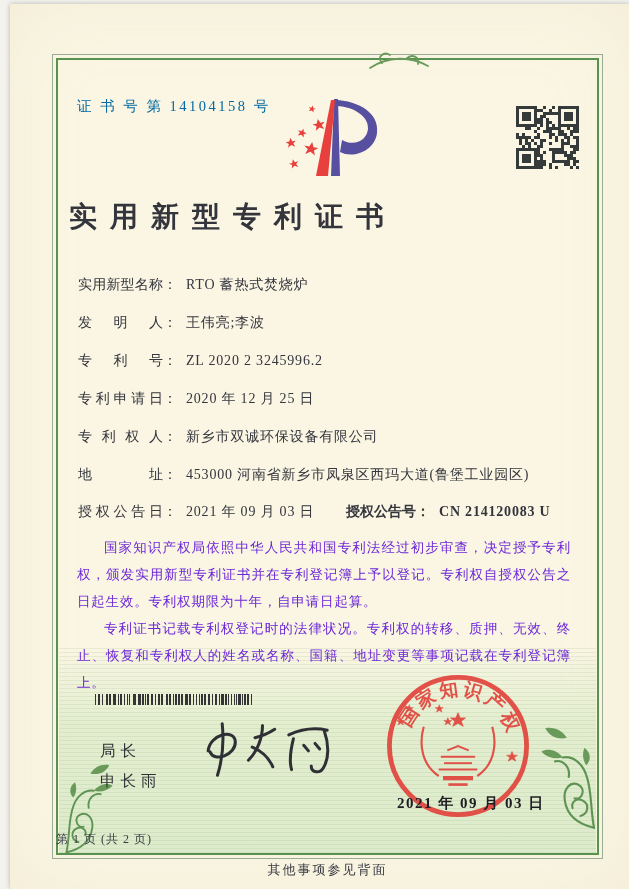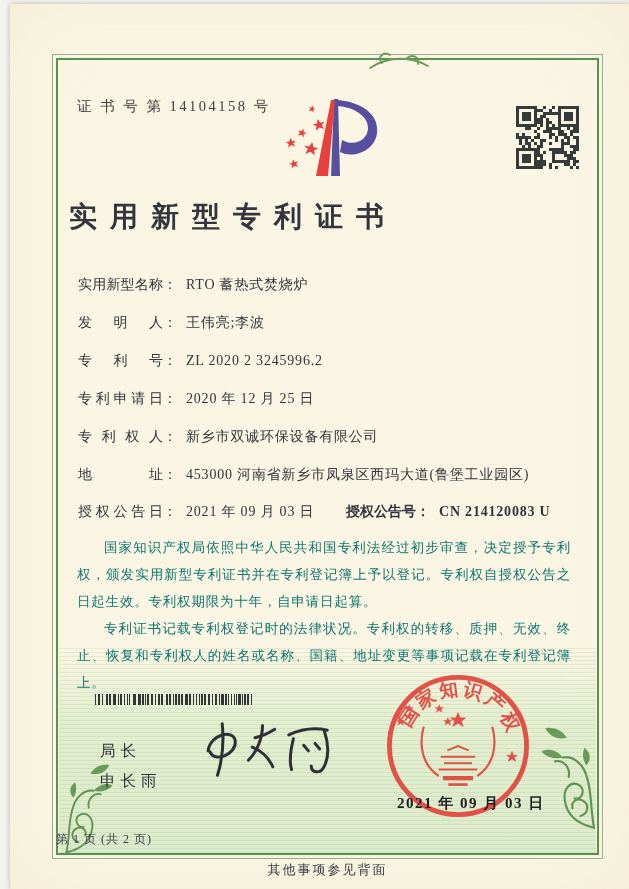--- a/index.html
+++ b/index.html
@@ -7,31 +7,31 @@
        font-family:"Liberation Serif","DejaVu Serif",serif;}
   .page{position:absolute;left:10px;top:4px;width:619px;height:885px;background:#faf6e3;
         box-shadow:0 0 5px rgba(0,0,0,.25), inset 0 0 80px rgba(205,185,130,.12);}
   .frame{position:absolute;left:56px;top:58px;width:543px;height:797px;box-sizing:border-box;
          border:2.5px solid #57924e;}
   .frame::before{content:"";position:absolute;inset:-6px;border:1px solid #9aab97;}
   .green-band{position:absolute;left:59px;top:648px;width:537px;height:205px;
         background:
           repeating-linear-gradient(0deg, rgba(128,168,112,.15) 0 1px, rgba(128,168,112,0) 1px 4px),
           linear-gradient(180deg, rgba(225,238,210,0) 0%, rgba(219,235,200,.75) 38%, #dcebcb 100%);}
-  .cert-no{position:absolute;left:77px;top:97px;font-size:14.5px;letter-spacing:2.5px;color:#404040;}
+  .cert-no{position:absolute;left:77px;top:97px;font-size:14.5px;letter-spacing:2.5px;color:#0369a1;}
   .title{position:absolute;left:56px;top:198px;width:543px;text-align:left;font-size:28px;
          font-weight:600;color:#33343c;letter-spacing:13px;padding-left:13px;box-sizing:border-box;}
   .row{position:absolute;left:78px;font-size:14px;color:#34353d;white-space:nowrap;}
   .lbl{display:inline-block;width:85px;text-align:justify;text-align-last:justify;font-family:Liberation Serif, serif;}
   .colon{margin-right:9px;}
   .val{letter-spacing:.8px;}
   .grant2{position:absolute;left:268px;top:0;font-weight:bold;}
   .paras{position:absolute;left:77px;top:534px;width:494px;}
   .paras p{margin:0;text-indent:2em;font-size:13.5px;line-height:27px;letter-spacing:.8px;
-           color:#0f766e;text-align:justify;}
+           color:#6d28d9;text-align:justify;}
   .officer{position:absolute;left:100px;top:736px;font-size:15.5px;color:#2e2f35;
            letter-spacing:5px;line-height:30px;}
   .seal-date{position:absolute;left:397px;top:794px;font-size:15px;font-weight:700;
              color:#1d1d22;letter-spacing:1.5px;z-index:6;}
   .page-no{position:absolute;left:56px;top:831px;width:543px;
            font-size:12px;color:#3a3b44;letter-spacing:1px;z-index:5;}
   .back-note{position:absolute;left:56px;top:861px;width:543px;text-align:center;
              font-size:13px;color:#3a3b44;letter-spacing:2px;}
   .abs{position:absolute;}
   svg{display:block;}

